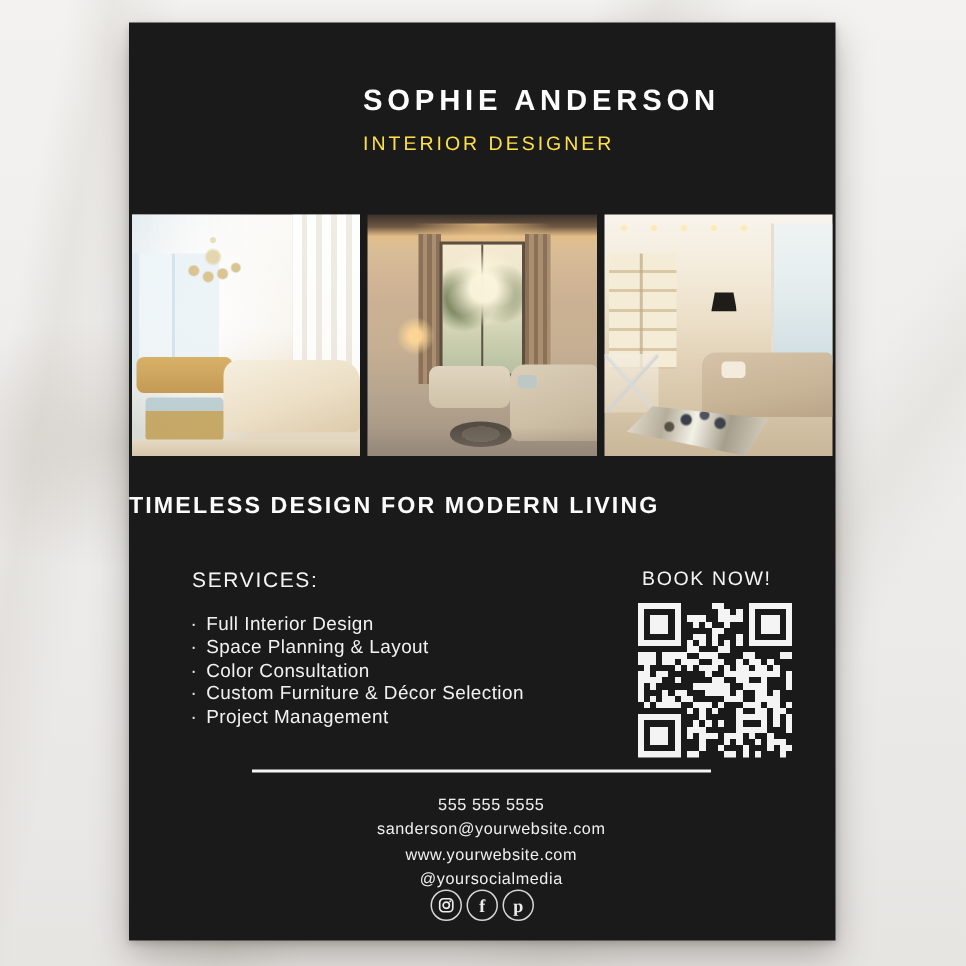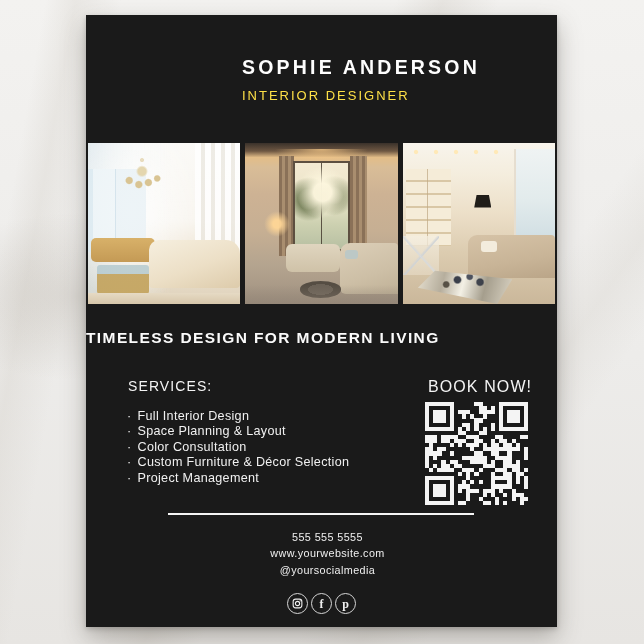--- a/index.html
+++ b/index.html
@@ -118,21 +118,21 @@
         radial-gradient(circle at 55% 30%, rgba(52,58,74,.85) 2.6px, transparent 4px),
         radial-gradient(circle at 66% 44%, rgba(40,46,60,.85) 3px, transparent 4.5px),
         radial-gradient(circle at 30% 50%, rgba(60,54,44,.8) 2.6px, transparent 4px),
         linear-gradient(105deg, #e9e3d3 0%, #b6ae9d 28%, #f3f0e5 48%, #a59e8d 70%, #dcd5c5 100%);
       clip-path:polygon(18% 14%, 100% 36%, 84% 100%, 0 58%); }
 
   
   .tagline { position:absolute; left:0; top:312px; width:100%; text-align:left;
     font-size:15.5px; font-weight:600; letter-spacing:1.4px; line-height:22px; color:#fbfbfb; }
   .services-heading { position:absolute; left:42px; top:363px; font-size:14px; letter-spacing:1.1px; font-weight:400; color:#f4f4f4; }
-  .book-heading { position:absolute; left:342px; top:363px; font-size:16px; letter-spacing:1.1px; font-weight:400; color:#f4f4f4; }
+  .book-heading { position:absolute; left:342px; top:363px; font-size:13px; letter-spacing:1.1px; font-weight:400; color:#f4f4f4; }
   .services-list { position:absolute; left:41px; top:394px; list-style:none; }
   .services-list li { font-size:12.6px; line-height:15.4px; letter-spacing:.3px; color:#f1f1f1; white-space:nowrap; }
   .services-list .bullet { margin-right:6px; }
   .qr-box { position:absolute; left:339px; top:387px; width:103px; height:103px; }
 
   
   .divider { position:absolute; left:82px; top:498px; width:306px; height:2px; background:#f5f5f5; }
   .contact { position:absolute; left:0; top:514px; width:100%; text-align:center;
     font-size:10.8px; line-height:16.4px; letter-spacing:.4px; color:#efefef;padding-left:12px; }
   .social-row { position:absolute; left:0; top:578px; width:100%; display:flex; justify-content:center; gap:3px; }
@@ -510,20 +510,21 @@
           <rect x="61.80" y="98.88" width="4.17" height="4.17"></rect>
           <rect x="70.04" y="98.88" width="4.17" height="4.17"></rect>
           <rect x="78.28" y="98.88" width="4.17" height="4.17"></rect>
           <rect x="94.76" y="98.88" width="4.17" height="4.17"></rect>
         </svg></div>
 
     <div class="divider"></div>
 
     <div class="contact">
       <div>555 555 5555</div>
+      <div>sanderson@yourwebsite.com</div>
       <div>www.yourwebsite.com</div>
       <div>@yoursocialmedia</div>
     </div>
 
     <div class="social-row">
       <span class="social-circle">
         <svg width="11" height="11" viewBox="0 0 24 24" fill="none" stroke="#eeeeee" stroke-width="2.4">
           <rect x="2.5" y="2.5" width="19" height="19" rx="5.5"></rect>
           <circle cx="12" cy="12" r="4.6"></circle>
           <circle cx="17.8" cy="6.2" r="1.4" fill="#eeeeee" stroke="none"></circle>

